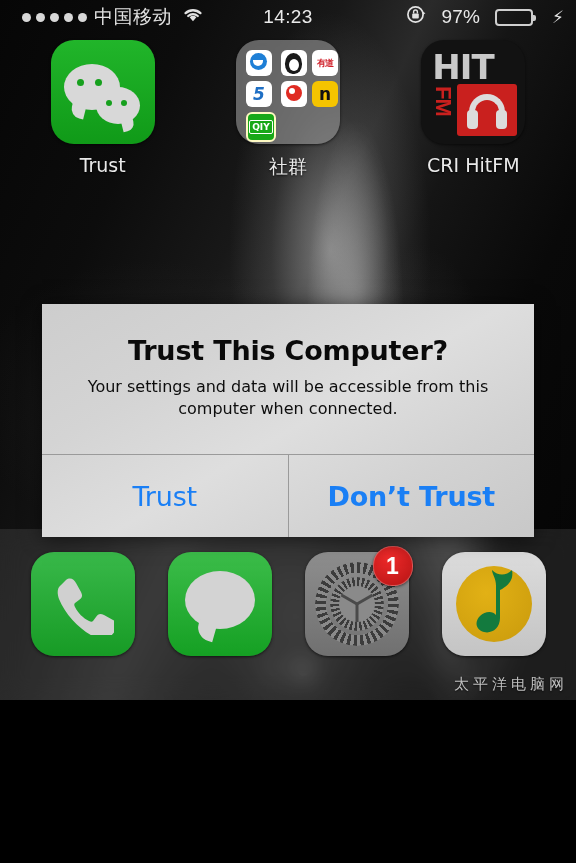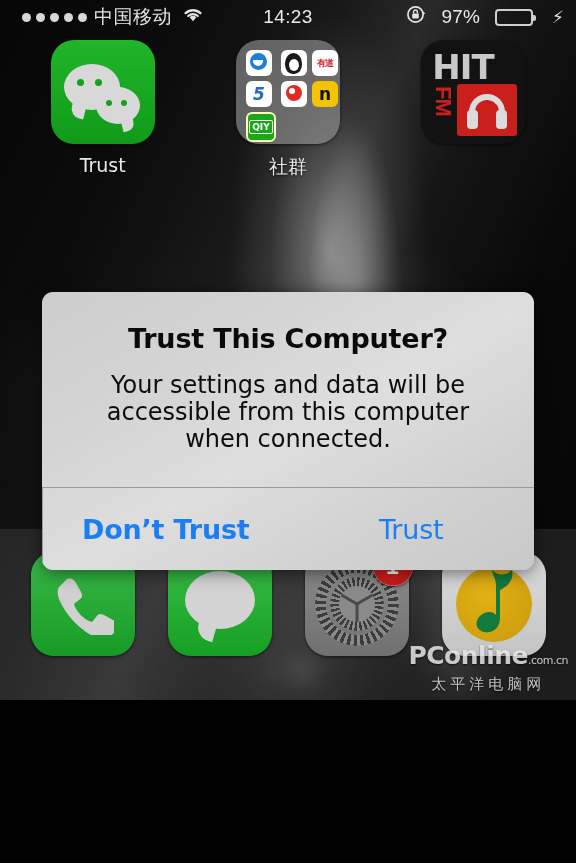--- a/index.html
+++ b/index.html
@@ -158,28 +158,28 @@
     background:radial-gradient(circle at 40% 30%,#ef2a2a,#b51414);
     color:#fff;font-size:23px;font-weight:600;display:flex;align-items:center;justify-content:center;
     box-shadow:0 1px 3px rgba(0,0,0,.55);border:1.5px solid rgba(255,255,255,.25);z-index:5;}
   .ic-qqmusic{background:linear-gradient(180deg,#dcdcdc 0%,#c4c4c4 100%);}
   .qm-circle{position:absolute;width:76px;height:76px;left:14px;top:14px;border-radius:50%;
     background:radial-gradient(circle at 40% 35%,#e2b115,#c99a0c);}
   .qm-note{position:absolute;left:30px;top:14px;}
 
   
   .overlay{position:absolute;inset:0;z-index:50;}
-  .alert{position:absolute;left:42px;top:292px;width:492px;
-    border-radius:11px;overflow:hidden;
+  .alert{position:absolute;left:42px;top:304px;width:492px;
+    border-radius:0;overflow:hidden;
     background:linear-gradient(150deg,#cdcdcd 0%,#d4d4d4 28%,#dedede 52%,#d2d2d2 76%,#c8c8c8 100%);
     box-shadow:0 2px 18px rgba(0,0,0,.55);}
   .alert-body{padding:31px 30px 34px;text-align:center;}
   .alert-title{font-size:27px;font-weight:700;color:#0a0a0a;letter-spacing:-.2px;
     font-family:"DejaVu Sans","Liberation Sans",sans-serif;}
-  .alert-msg{margin-top:18px;font-size:24px;line-height:27px;color:#0d0d0d;
+  .alert-msg{margin-top:10px;font-size:16px;line-height:22px;color:#0d0d0d;
     font-family:"DejaVu Sans","Liberation Sans",sans-serif;}
   .alert-actions{display:flex;border-top:1px solid #9a9a9a;}
   .alert-btn{flex:1;height:82px;display:flex;align-items:center;justify-content:center;
     font-size:27px;color:#1a7ff5;letter-spacing:-.2px;
     font-family:"DejaVu Sans","Liberation Sans",sans-serif;}
   .alert-btn.sep{border-left:1px solid #9a9a9a;}
   .alert-btn.bold{font-weight:700;}
 
   
   .watermark{position:absolute;right:8px;bottom:8px;z-index:60;text-align:center;opacity:.85;}
@@ -269,20 +269,21 @@
     <div class="app">
       <div class="icon ic-hit">
         <span class="hit-top">HIT</span>
         <span class="hit-fm">FM</span>
         <span class="hit-box">
           <span class="hp"></span>
           <span class="hp-l"></span>
           <span class="hp-r"></span>
         </span>
       </div>
+      <div class="label">CRI HitFM</div>
     </div>
 
 
   </div>
 
   <div class="pagedots">
     <span class="pd pd-off"></span>
     <span class="pd pd-on"></span>
   </div>
 
@@ -321,27 +322,24 @@
     </div>
   </div>
 
   <div class="overlay">
     <div class="alert">
       <div class="alert-body">
         <div class="alert-title">Trust This Computer?</div>
         <div class="alert-msg">Your settings and data will be accessible from this computer when connected.</div>
       </div>
       <div class="alert-actions">
+        <div class="alert-btn">Trust</div>
         <div class="alert-btn sep bold">Don’t Trust</div>
-        <div class="alert-btn">Trust</div>
       </div>
     </div>
   </div>
 
   <div class="wm-globe"></div>
   <div class="watermark">
-    <div class="wm-main">
-      <span>PConline</span><span class="sm">.com.cn</span>
-    </div>
     <div class="wm-sub">太平洋电脑网</div>
   </div>
 
 </div>
 
 </body></html>

